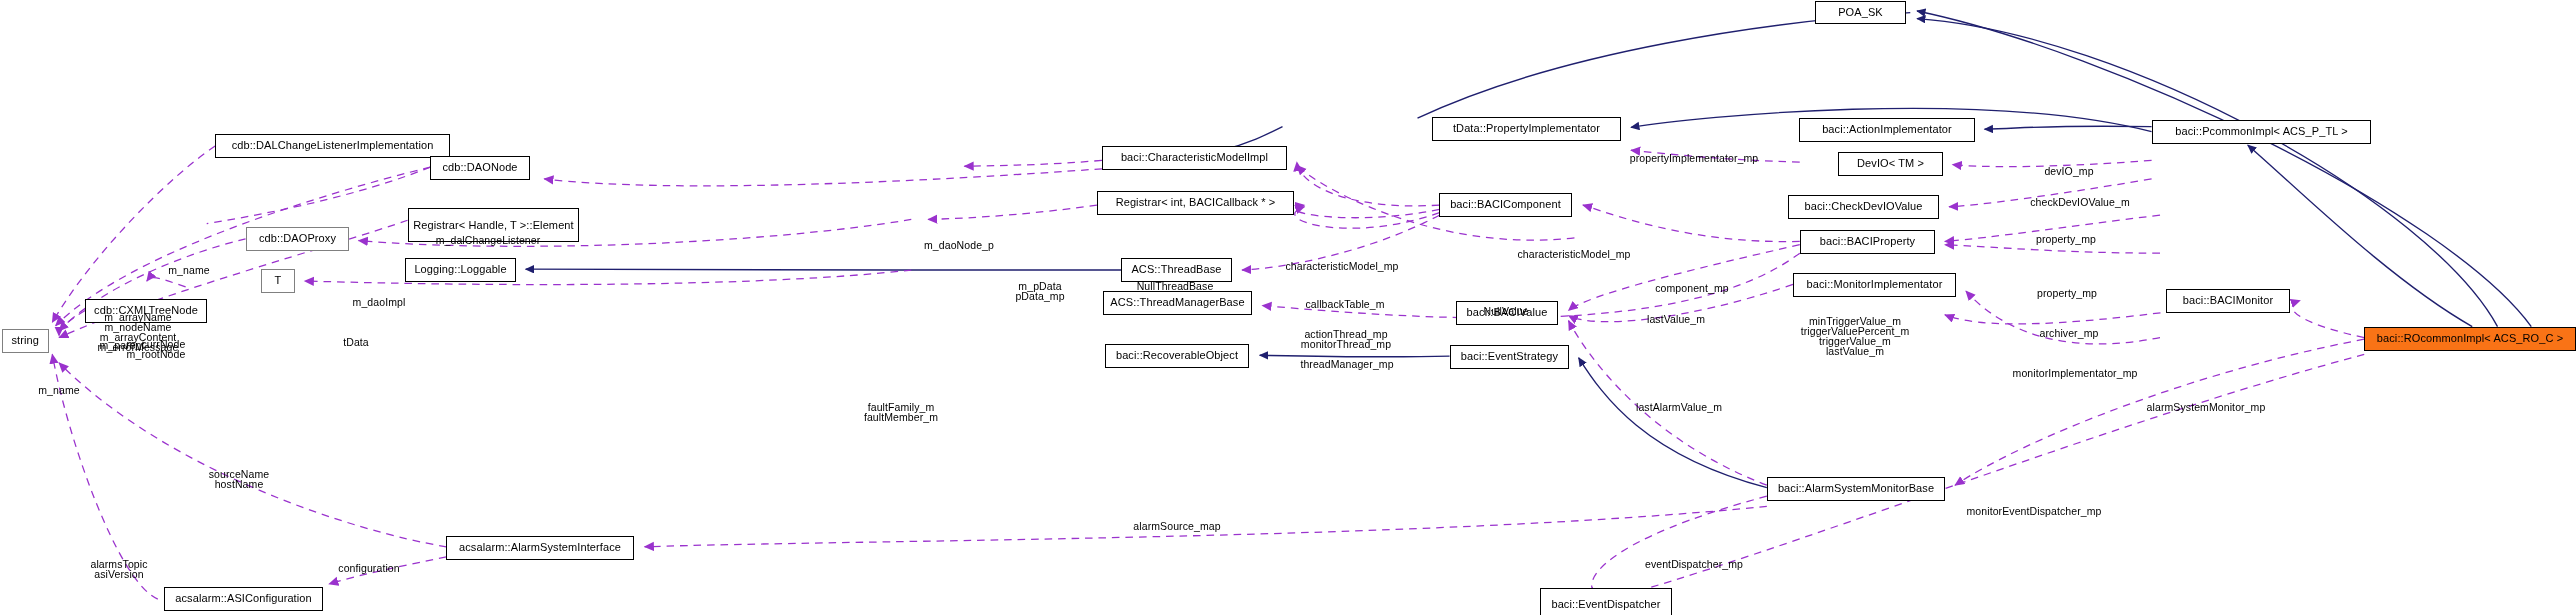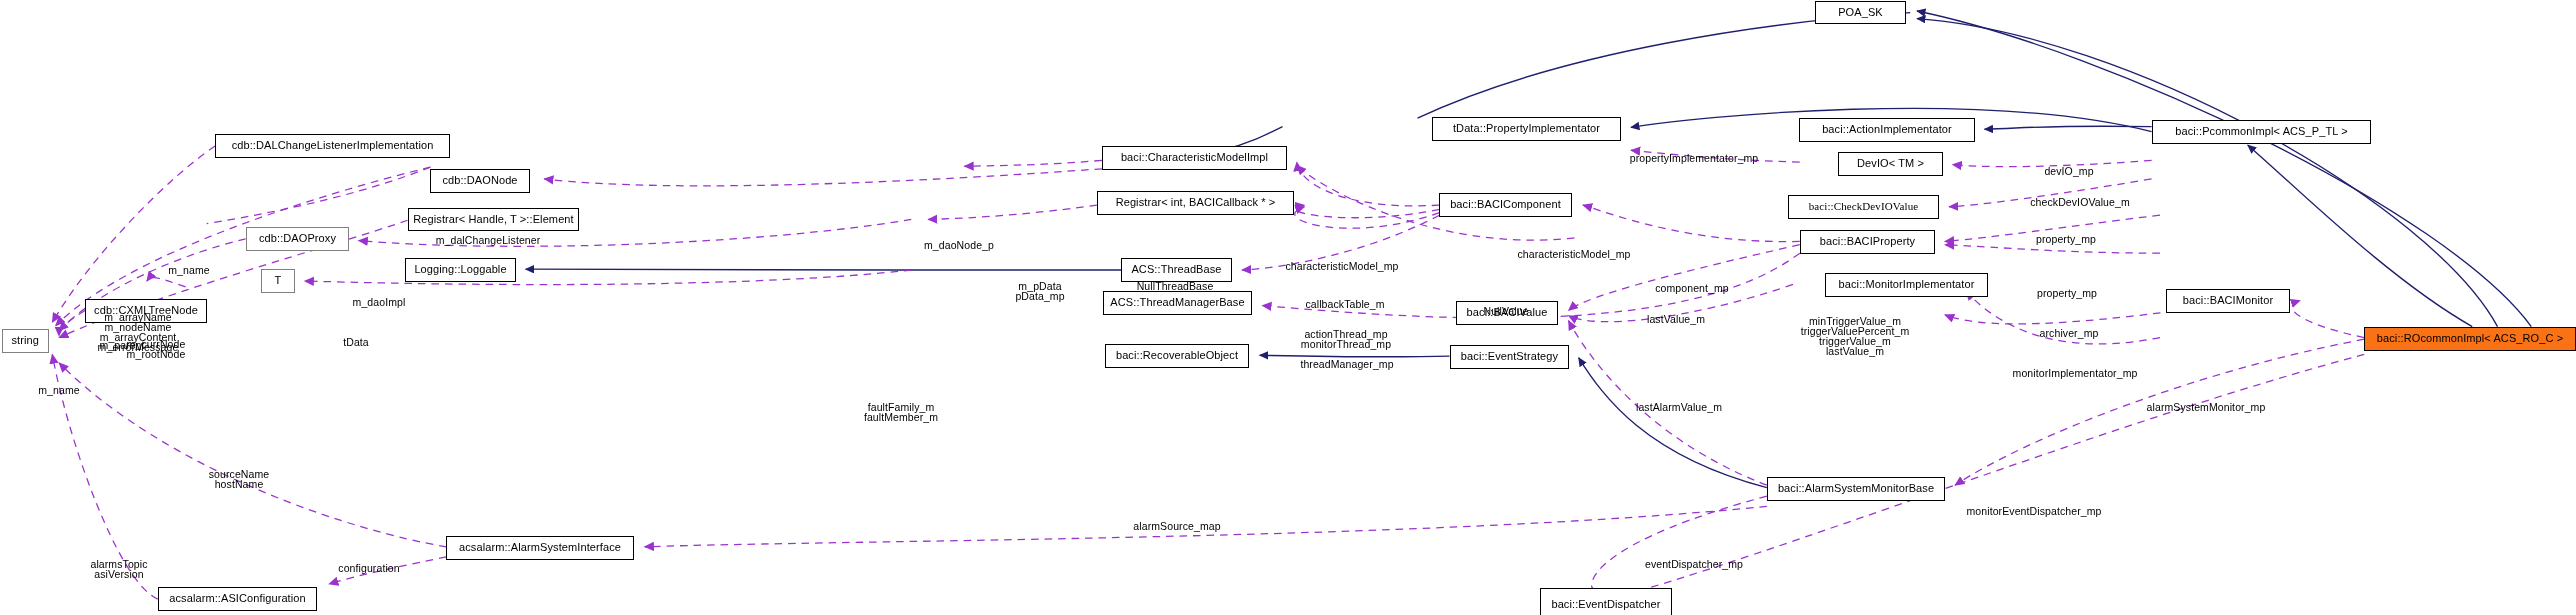--- a/index.html
+++ b/index.html
@@ -137,42 +137,42 @@
       </div>
       <div class="cls-node" style="left: 2152px; top: 120px; width: 219px; height: 23.6px;">
         <span>baci::PcommonImpl&lt; ACS_P_TL &gt;</span>
       </div>
       <div class="cls-node" style="left: 1838px; top: 152px; width: 105px; height: 23.6px;">
         <span>DevIO&lt; TM &gt;</span>
       </div>
       <div class="cls-node" style="left: 215px; top: 134px; width: 235px; height: 23.6px;">
         <span>cdb::DALChangeListenerImplementation</span>
       </div>
-      <div class="cls-node" style="left: 1788px; top: 195px; width: 151px; height: 23.6px; font-family: Liberation Serif, serif;">
+      <div class="cls-node" style="left: 1788px; top: 195px; width: 151px; height: 23.6px;">
         <span>baci::CheckDevIOValue</span>
       </div>
-      <div class="cls-node" style="left: 430px; top: 169px; width: 100px; height: 23.6px;">
+      <div class="cls-node" style="left: 430px; top: 156px; width: 100px; height: 23.6px;">
         <span>cdb::DAONode</span>
       </div>
       <div class="cls-node" style="left: 1102px; top: 146px; width: 185px; height: 23.6px;">
         <span>baci::CharacteristicModelImpl</span>
       </div>
       <div class="cls-node" style="left: 1800px; top: 230px; width: 135px; height: 23.6px;">
         <span>baci::BACIProperty</span>
       </div>
       <div class="cls-node" style="left: 1097px; top: 191px; width: 197px; height: 23.6px;">
         <span>Registrar&lt; int, BACICallback * &gt;</span>
       </div>
       <div class="cls-node" style="left: 1439px; top: 193px; width: 133px; height: 23.6px;">
         <span>baci::BACIComponent</span>
       </div>
-      <div class="cls-node" style="left: 1793px; top: 273px; width: 163px; height: 23.6px; margin-left: 32px;">
+      <div class="cls-node" style="left: 1793px; top: 273px; width: 163px; height: 23.6px;">
         <span>baci::MonitorImplementator</span>
       </div>
-      <div class="cls-node" style="left: 408px; top: 208px; width: 171px; height: 23px;">
+      <div class="cls-node" style="left: 408px; top: 208px; width: 171px; height: 34px;">
         <span>Registrar&lt; Handle, T &gt;::Element</span>
       </div>
       <div class="cls-node grey-border" style="left: 246px; top: 227px; width: 103px; height: 23.6px;">
         <span>cdb::DAOProxy</span>
       </div>
       <div class="cls-node" style="left: 2166px; top: 289px; width: 124px; height: 23.6px;">
         <span>baci::BACIMonitor</span>
       </div>
       <div class="cls-node highlight" style="left: 2364px; top: 327px; width: 212px; height: 23.6px;">
         <span>baci::ROcommonImpl&lt; ACS_RO_C &gt;</span>
@@ -203,21 +203,21 @@
       </div>
       <div class="cls-node grey-border" style="left: 1.7px; top: 329px; width: 47px; height: 23.6px;">
         <span>string</span>
       </div>
       <div class="cls-node" style="left: 1767px; top: 477px; width: 178px; height: 23.6px;">
         <span>baci::AlarmSystemMonitorBase</span>
       </div>
       <div class="cls-node" style="left: 446px; top: 536px; width: 188px; height: 23.6px;">
         <span>acsalarm::AlarmSystemInterface</span>
       </div>
-      <div class="cls-node" style="left: 158px; top: 587px; width: 159px; height: 23.6px;">
+      <div class="cls-node" style="left: 164px; top: 587px; width: 159px; height: 23.6px;">
         <span>acsalarm::ASIConfiguration</span>
       </div>
       <div class="cls-node" style="left: 1540px; top: 588px; width: 132px; height: 32px;">
         <span>baci::EventDispatcher</span>
       </div>
       <div class="edge-label" style="left: 1694px; top: 153px;">propertyImplementator_mp</div>
       <div class="edge-label" style="left: 2069px; top: 166px;">devIO_mp</div>
       <div class="edge-label" style="left: 2080px; top: 197px;">checkDevIOValue_m</div>
       <div class="edge-label" style="left: 488px; top: 235px;">m_dalChangeListener</div>
       <div class="edge-label" style="left: 959px; top: 240px;">m_daoNode_p</div>

